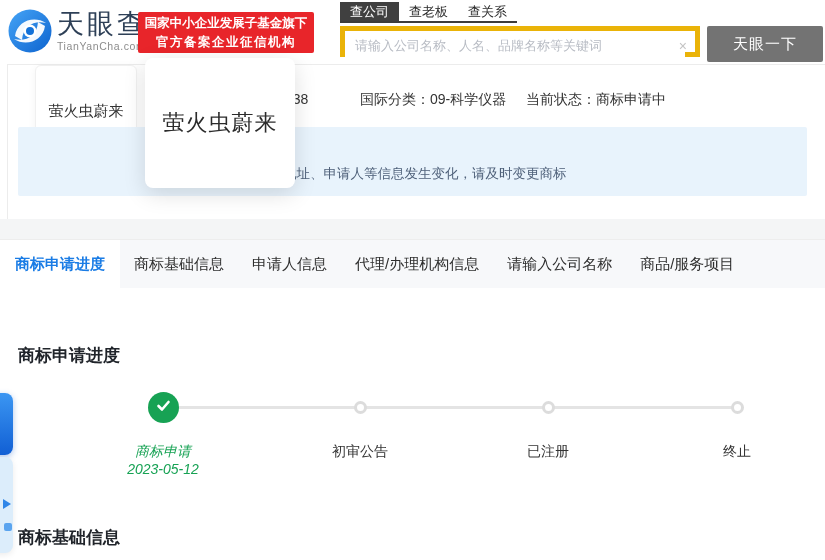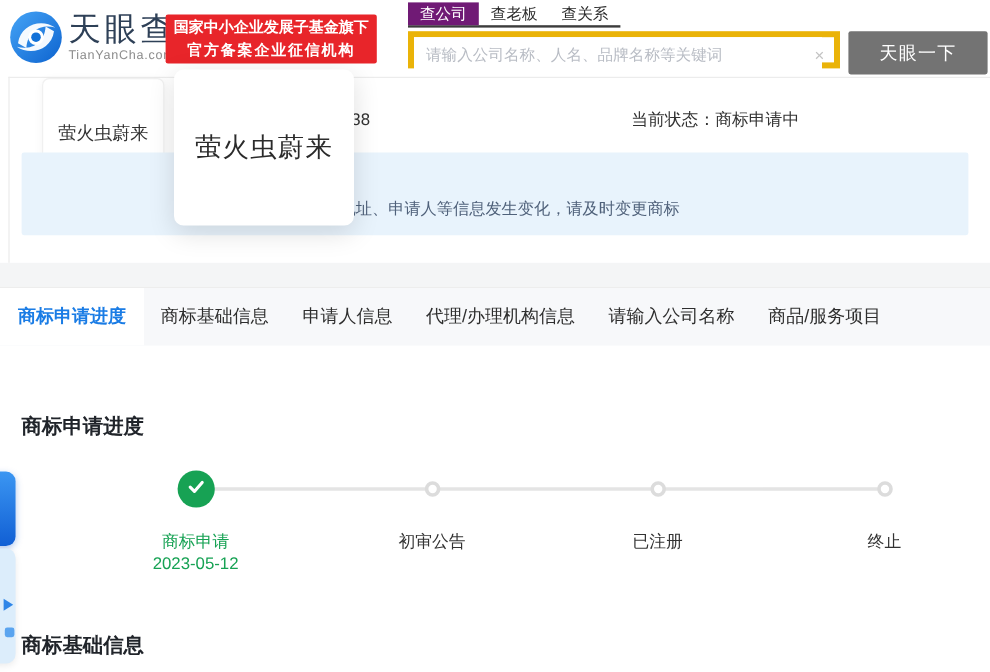--- a/index.html
+++ b/index.html
@@ -16,21 +16,21 @@
   .logo-cn{font-size:27px;font-weight:normal;color:#2e4057;letter-spacing:3px;line-height:30px;}
   .logo-domain{font-size:10.5px;color:#8c8c8c;letter-spacing:.6px;margin-top:1px;}
   .badge{position:absolute;left:138px;top:12px;width:176px;height:41px;background:#e8252a;border-radius:2px;
          color:#fff;display:flex;flex-direction:column;justify-content:center;align-items:center;}
   .badge-line1{font-size:12.5px;font-weight:bold;line-height:19px;white-space:nowrap;}
   .badge-line2{font-size:12.5px;font-weight:bold;line-height:19px;letter-spacing:1.5px;white-space:nowrap;}
 
   .search-area{position:absolute;left:340px;top:2px;width:483px;}
   .search-tabs{display:inline-flex;border-bottom:2px solid #3c3c3c;}
   .search-tab{font-size:13px;line-height:19px;height:19px;padding:0 10px;color:#2b2b2b;cursor:pointer;white-space:nowrap;}
-  .search-tab.active{background:#701a75;color:#fff;}
+  .search-tab.active{background:#404040;color:#fff;}
   .search-row{display:flex;margin-top:3px;}
   .search-input-wrap{position:relative;width:360px;height:31px;box-sizing:border-box;border:5px solid #eab308;background:#fff;}
   .search-input{border:none;outline:none;width:330px;height:29px;padding:0 0 0 10px;font-size:13px;color:#333;
                 font-family:"Liberation Sans","DejaVu Sans",sans-serif;}
   .search-input::placeholder{color:#b8bcc4;}
   .clear-x{position:absolute;right:8px;top:7px;font-size:14px;color:#c3c3c3;cursor:pointer;line-height:16px;}
   .search-btn{margin-left:7px;width:116px;height:36px;background:#737373;color:#fff;border:none;border-radius:2px;
               font-size:15px;letter-spacing:1px;cursor:pointer;font-family:"Liberation Sans","DejaVu Sans",sans-serif;}
 
   
@@ -62,21 +62,21 @@
 
   
   .tl-line{position:absolute;left:163px;top:406px;width:574px;height:3px;background:#e4e4e4;border-radius:2px;}
   .tl-done{position:absolute;left:148px;top:392px;width:31px;height:31px;border-radius:50%;background:#17a254;
            display:flex;align-items:center;justify-content:center;z-index:2;}
   .tl-ring{position:absolute;top:401px;width:7px;height:7px;border-radius:50%;background:#fff;border:3px solid #dcdcdc;z-index:2;}
   .ring-2{left:354px;} .ring-3{left:542px;} .ring-4{left:731px;}
   .tl-label{position:absolute;top:443px;transform:translateX(-50%);font-size:14px;color:#333;white-space:nowrap;}
   .tl-label.done{color:#17a254;}
   .tl-date{position:absolute;top:461px;transform:translateX(-50%);font-size:14px;color:#17a254;white-space:nowrap;}
-  .lbl-1{left:163px;} .lbl-2{left:360px;} .lbl-3{left:548px;} .lbl-4{left:737px;}
+  .lbl-1{left:163px;font-style:italic;} .lbl-2{left:360px;} .lbl-3{left:548px;} .lbl-4{left:737px;}
 
   
   .float-blue{position:absolute;left:-17px;top:393px;width:30px;height:62px;border-radius:8px;z-index:8;
               background:linear-gradient(180deg,#3b96f2,#115fd4);box-shadow:0 2px 6px rgba(20,90,200,.35);}
   .float-light{position:absolute;left:-17px;top:457px;width:30px;height:96px;border-radius:8px;background:#dcedfb;z-index:8;
                box-shadow:0 2px 6px rgba(0,0,0,.08);}
   .float-glyph-a{position:absolute;left:20px;top:42px;width:0;height:0;border-top:5px solid transparent;
                  border-bottom:5px solid transparent;border-left:8px solid #2f86e8;}
   .float-glyph-b{position:absolute;left:21px;top:66px;width:8px;height:8px;border-radius:2px;background:#5aa4ef;}
 </style>
@@ -128,20 +128,21 @@
           <span class="clear-x">×</span>
         </div>
         <button class="search-btn">天眼一下</button>
       </div>
     </div>
 
     <div class="tm-thumb">
       <span class="tm-thumb-text">萤火虫蔚来</span>
     </div>
     <div class="info-item info-regno">038</div>
+    <div class="info-item info-class">国际分类：09-科学仪器</div>
     <div class="info-item info-status">当前状态：商标申请中</div>
 
     <div class="notice-bar">
       <div class="notice-text">地址、申请人等信息发生变化，请及时变更商标</div>
     </div>
   </div>
 
   <div class="tm-popup">
     <span class="tm-popup-text">萤火虫蔚来</span>
   </div>

